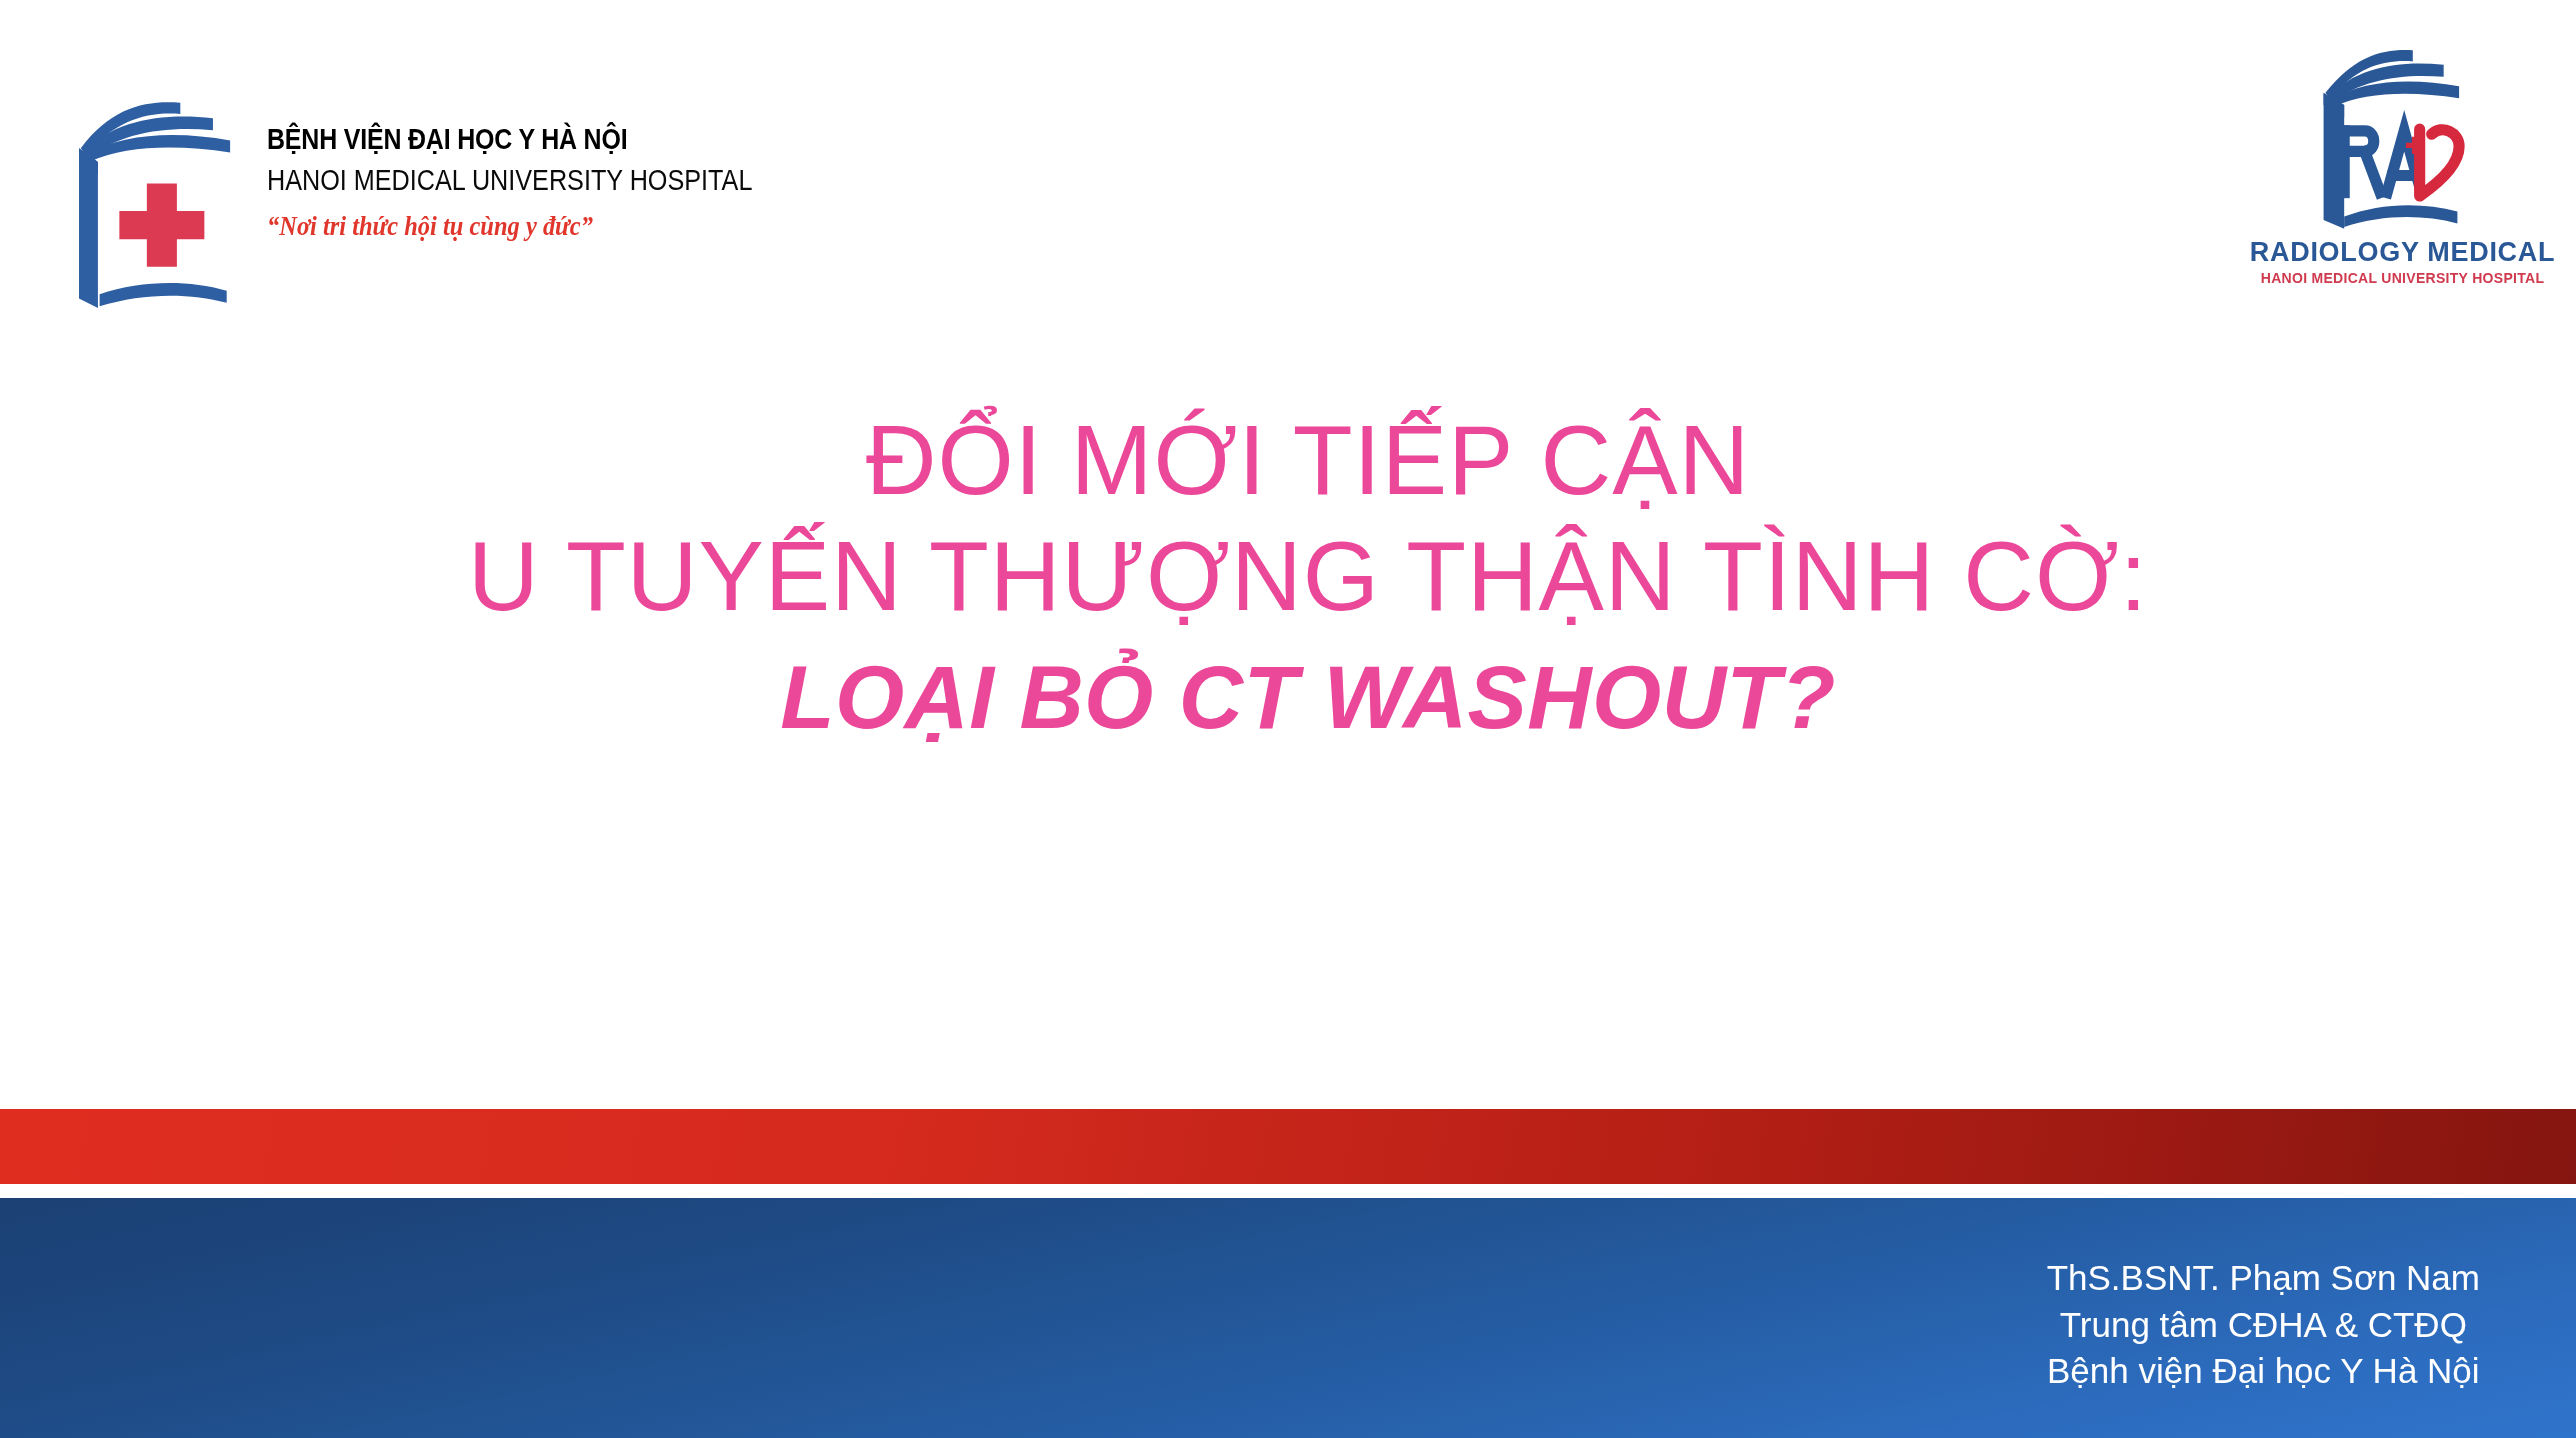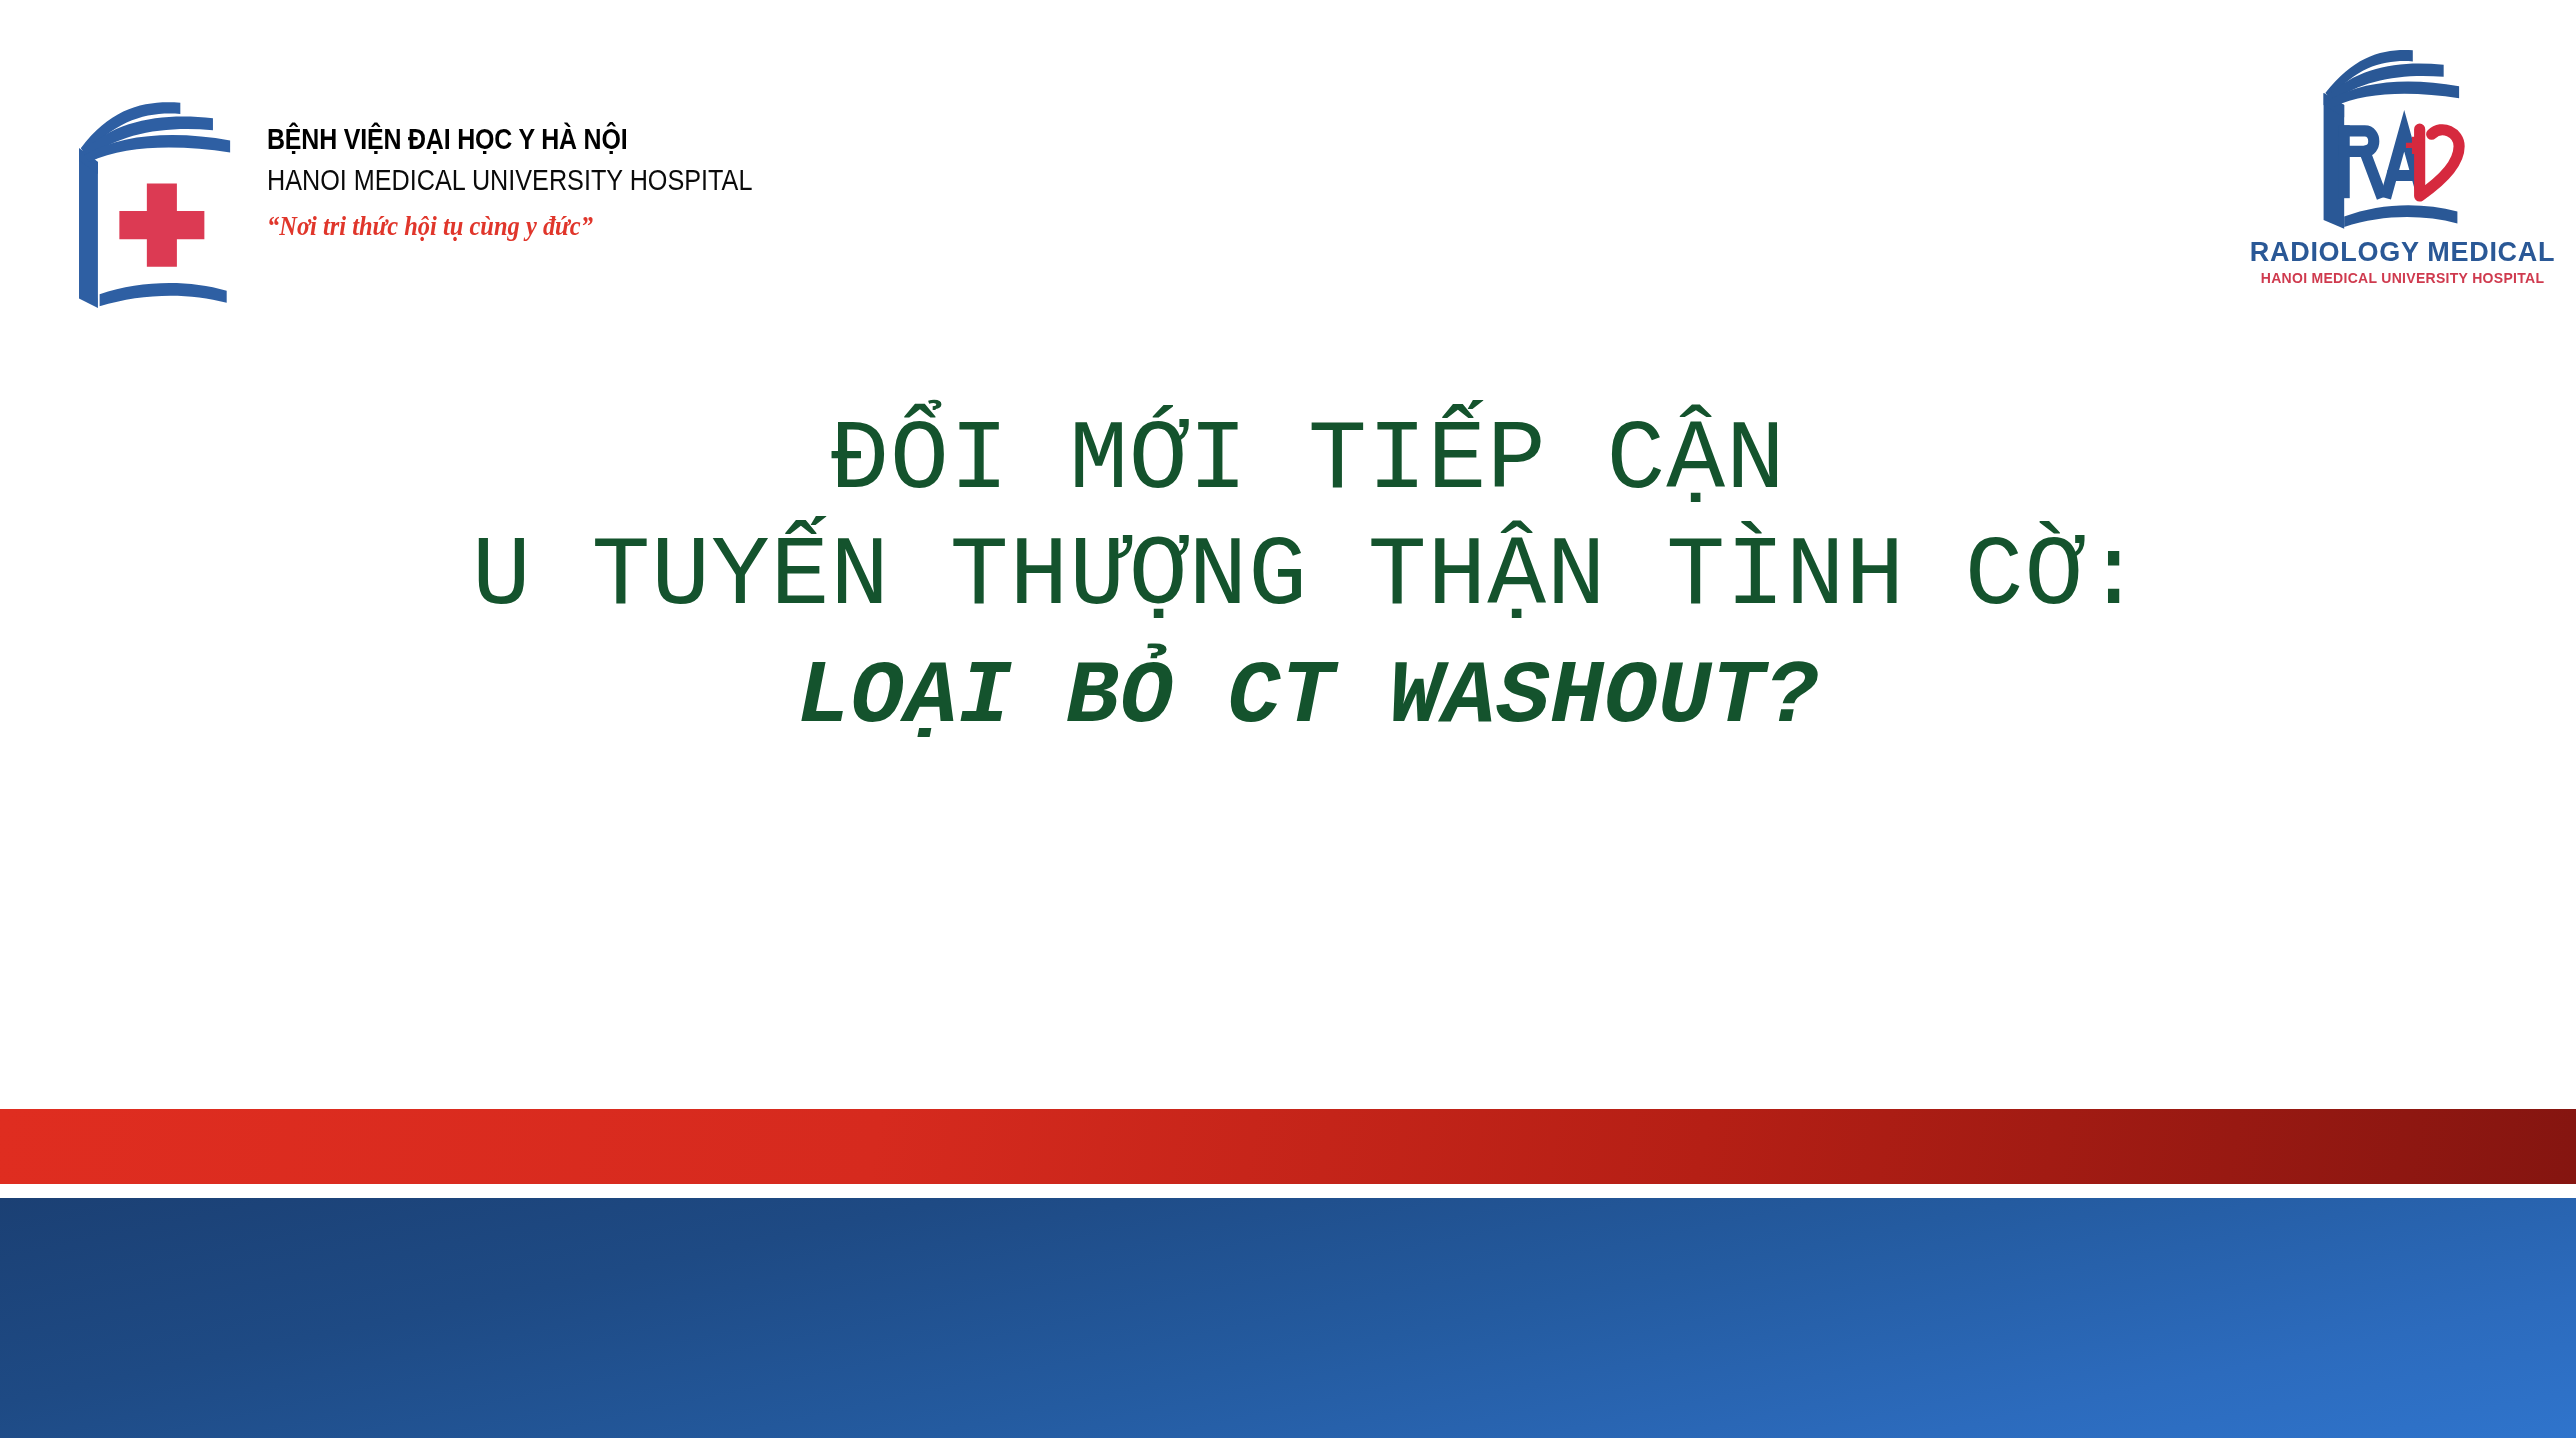--- a/index.html
+++ b/index.html
@@ -104,22 +104,22 @@
 
   
   #title-block {
     position: absolute;
     left: 0;
     right: 0;
     top: 403px;
     text-align: center;
   }
   .title-line {
-    color: #14532d;
-    font-family: Liberation Mono, monospace;
+    color: #ec4899;
+    font-family: Liberation Sans, sans-serif;
     font-weight: normal;
     white-space: nowrap;
     line-height: 1.18;
     padding-left: 40px;
   }
   #title-line-1 { font-size: 98px; letter-spacing: 0.9px; }
   #title-line-2 { font-size: 98px; letter-spacing: 0.9px; }
   #title-line-3 {
     font-size: 89px;
     font-style: italic;
@@ -218,15 +218,20 @@
 
   <div id="title-block">
     <div class="title-line" id="title-line-1">ĐỔI MỚI TIẾP CẬN</div>
     <div class="title-line" id="title-line-2">U TUYẾN THƯỢNG THẬN TÌNH CỜ:</div>
     <div class="title-line" id="title-line-3">LOẠI BỎ CT WASHOUT?</div>
   </div>
 
   <div id="red-band"></div>
   <div id="blue-band"></div>
 
+  <div id="author-block">
+    <div class="author-line">ThS.BSNT. Phạm Sơn Nam</div>
+    <div class="author-line">Trung tâm CĐHA &amp; CTĐQ</div>
+    <div class="author-line">Bệnh viện Đại học Y Hà Nội</div>
+  </div>
 
 </div>
 
 
 </body></html>

